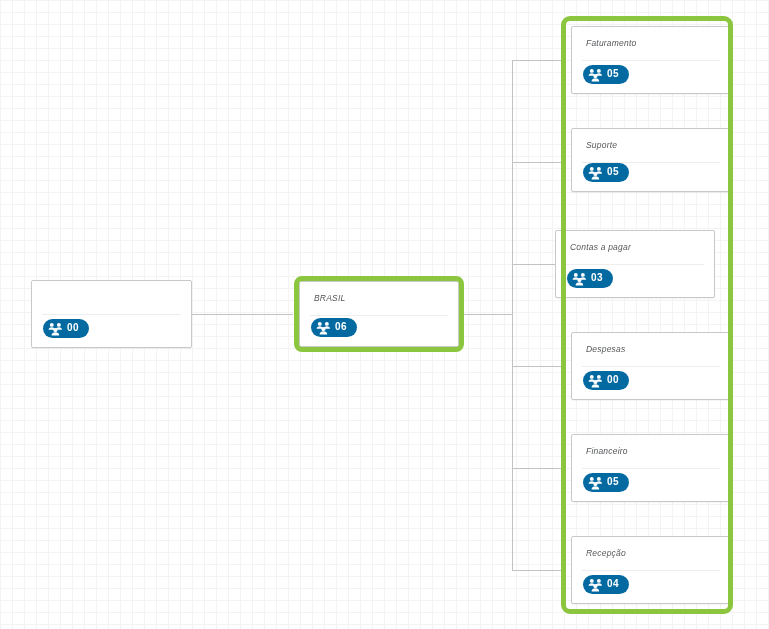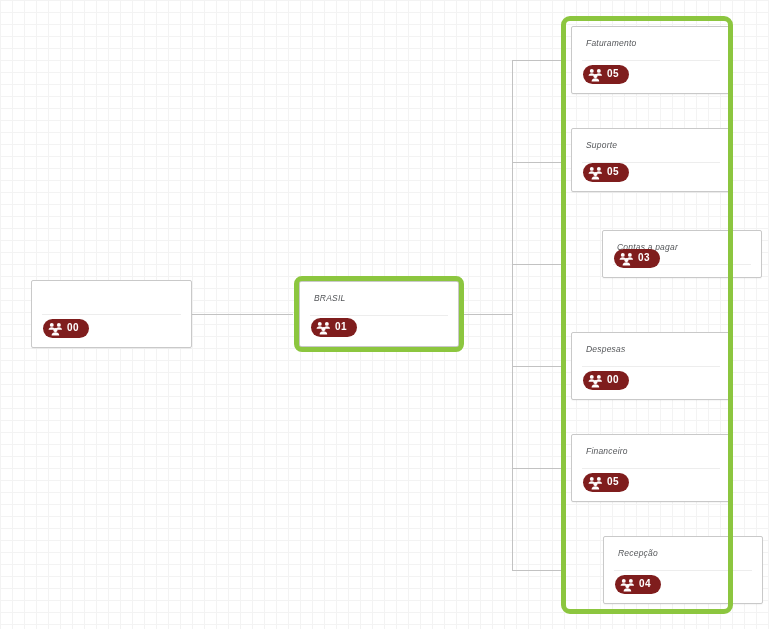--- a/index.html
+++ b/index.html
@@ -76,21 +76,21 @@
 
   
   .count-pill {
     position: absolute;
     left: 11px;
     bottom: 9px;
     height: 19px;
     min-width: 46px;
     padding: 0 9px 0 5px;
     box-sizing: border-box;
-    background: #7f1d1d;
+    background: #0369a1;
     border-radius: 10px;
     display: flex;
     align-items: center;
     gap: 4px;
   }
   .count-pill .users-icon {
     width: 15px;
     height: 14px;
     display: block;
     flex: 0 0 auto;
@@ -157,21 +157,21 @@
     <div class="node-sep"></div>
     <div class="count-pill">
       <svg class="users-icon" viewBox="0 0 16 15" xmlns="http://www.w3.org/2000/svg">
         <circle cx="4" cy="3.1" r="2.1" fill="#ffffff"></circle>
         <path d="M0.6 8.3c0-1.7 1.5-2.7 3.4-2.7s3.4 1 3.4 2.7z" fill="#ffffff"></path>
         <circle cx="11.6" cy="3.1" r="2.1" fill="#ffffff"></circle>
         <path d="M8.2 8.3c0-1.7 1.5-2.7 3.4-2.7s3.4 1 3.4 2.7z" fill="#ffffff"></path>
         <circle cx="7.9" cy="8.6" r="2.3" fill="#ffffff"></circle>
         <path d="M3.8 14.4c0-2 1.9-3.3 4.1-3.3s4.1 1.3 4.1 3.3z" fill="#ffffff"></path>
       </svg>
-      <span class="count-value">01</span>
+      <span class="count-value">06</span>
     </div>
   </div>
   <div class="selection single" style="left:294px; top:276px; width:170px; height:76px;"></div>
 
   <div class="node" style="left:571px; top:26px; width:160px; height:68px;">
     <div class="node-title">Faturamento</div>
     <div class="node-sep"></div>
     <div class="count-pill">
       <svg class="users-icon" viewBox="0 0 16 15" xmlns="http://www.w3.org/2000/svg">
         <circle cx="4" cy="3.1" r="2.1" fill="#ffffff"></circle>
@@ -194,21 +194,21 @@
         <path d="M0.6 8.3c0-1.7 1.5-2.7 3.4-2.7s3.4 1 3.4 2.7z" fill="#ffffff"></path>
         <circle cx="11.6" cy="3.1" r="2.1" fill="#ffffff"></circle>
         <path d="M8.2 8.3c0-1.7 1.5-2.7 3.4-2.7s3.4 1 3.4 2.7z" fill="#ffffff"></path>
         <circle cx="7.9" cy="8.6" r="2.3" fill="#ffffff"></circle>
         <path d="M3.8 14.4c0-2 1.9-3.3 4.1-3.3s4.1 1.3 4.1 3.3z" fill="#ffffff"></path>
       </svg>
       <span class="count-value">05</span>
     </div>
   </div>
 
-  <div class="node" style="left:602px; top:230px; width:160px; height:48px;">
+  <div class="node" style="left:555px; top:230px; width:160px; height:68px;">
     <div class="node-title">Contas a pagar</div>
     <div class="node-sep"></div>
     <div class="count-pill">
       <svg class="users-icon" viewBox="0 0 16 15" xmlns="http://www.w3.org/2000/svg">
         <circle cx="4" cy="3.1" r="2.1" fill="#ffffff"></circle>
         <path d="M0.6 8.3c0-1.7 1.5-2.7 3.4-2.7s3.4 1 3.4 2.7z" fill="#ffffff"></path>
         <circle cx="11.6" cy="3.1" r="2.1" fill="#ffffff"></circle>
         <path d="M8.2 8.3c0-1.7 1.5-2.7 3.4-2.7s3.4 1 3.4 2.7z" fill="#ffffff"></path>
         <circle cx="7.9" cy="8.6" r="2.3" fill="#ffffff"></circle>
         <path d="M3.8 14.4c0-2 1.9-3.3 4.1-3.3s4.1 1.3 4.1 3.3z" fill="#ffffff"></path>
@@ -242,21 +242,21 @@
         <path d="M0.6 8.3c0-1.7 1.5-2.7 3.4-2.7s3.4 1 3.4 2.7z" fill="#ffffff"></path>
         <circle cx="11.6" cy="3.1" r="2.1" fill="#ffffff"></circle>
         <path d="M8.2 8.3c0-1.7 1.5-2.7 3.4-2.7s3.4 1 3.4 2.7z" fill="#ffffff"></path>
         <circle cx="7.9" cy="8.6" r="2.3" fill="#ffffff"></circle>
         <path d="M3.8 14.4c0-2 1.9-3.3 4.1-3.3s4.1 1.3 4.1 3.3z" fill="#ffffff"></path>
       </svg>
       <span class="count-value">05</span>
     </div>
   </div>
 
-  <div class="node" style="left:571px; top:536px; width:160px; height:68px;margin-left:32px;">
+  <div class="node" style="left:571px; top:536px; width:160px; height:68px;">
     <div class="node-title">Recepção</div>
     <div class="node-sep"></div>
     <div class="count-pill">
       <svg class="users-icon" viewBox="0 0 16 15" xmlns="http://www.w3.org/2000/svg">
         <circle cx="4" cy="3.1" r="2.1" fill="#ffffff"></circle>
         <path d="M0.6 8.3c0-1.7 1.5-2.7 3.4-2.7s3.4 1 3.4 2.7z" fill="#ffffff"></path>
         <circle cx="11.6" cy="3.1" r="2.1" fill="#ffffff"></circle>
         <path d="M8.2 8.3c0-1.7 1.5-2.7 3.4-2.7s3.4 1 3.4 2.7z" fill="#ffffff"></path>
         <circle cx="7.9" cy="8.6" r="2.3" fill="#ffffff"></circle>
         <path d="M3.8 14.4c0-2 1.9-3.3 4.1-3.3s4.1 1.3 4.1 3.3z" fill="#ffffff"></path>

